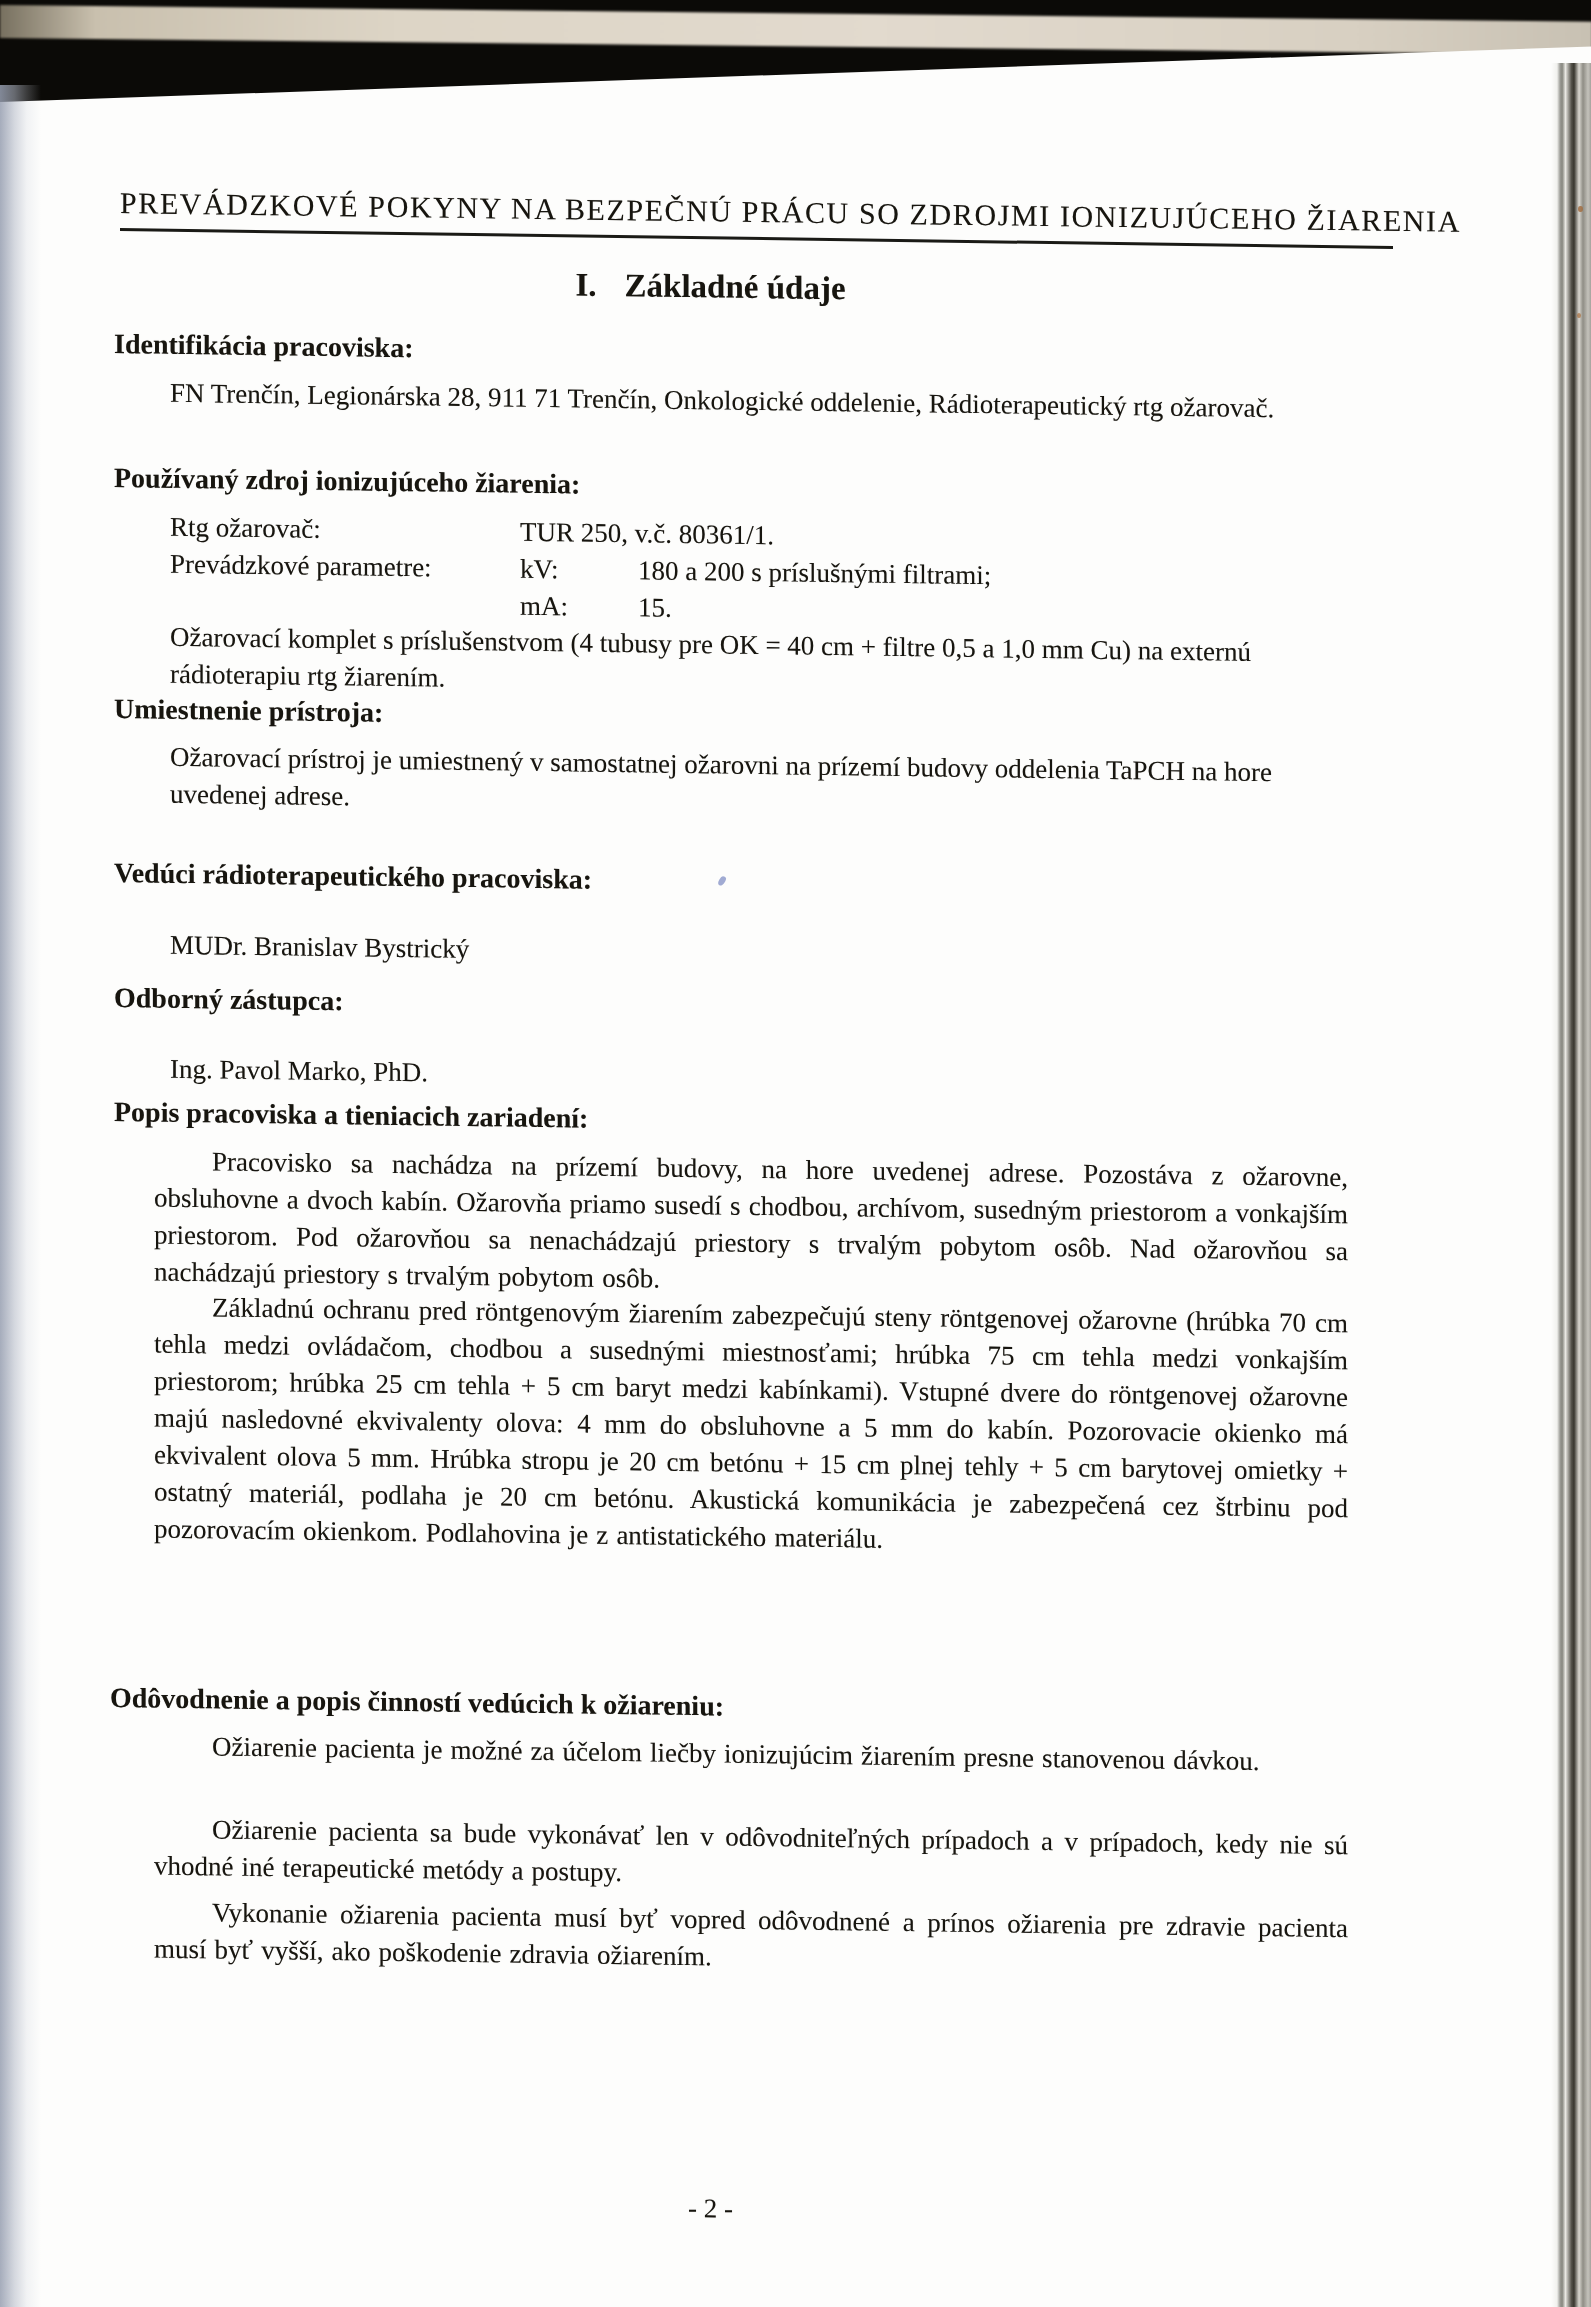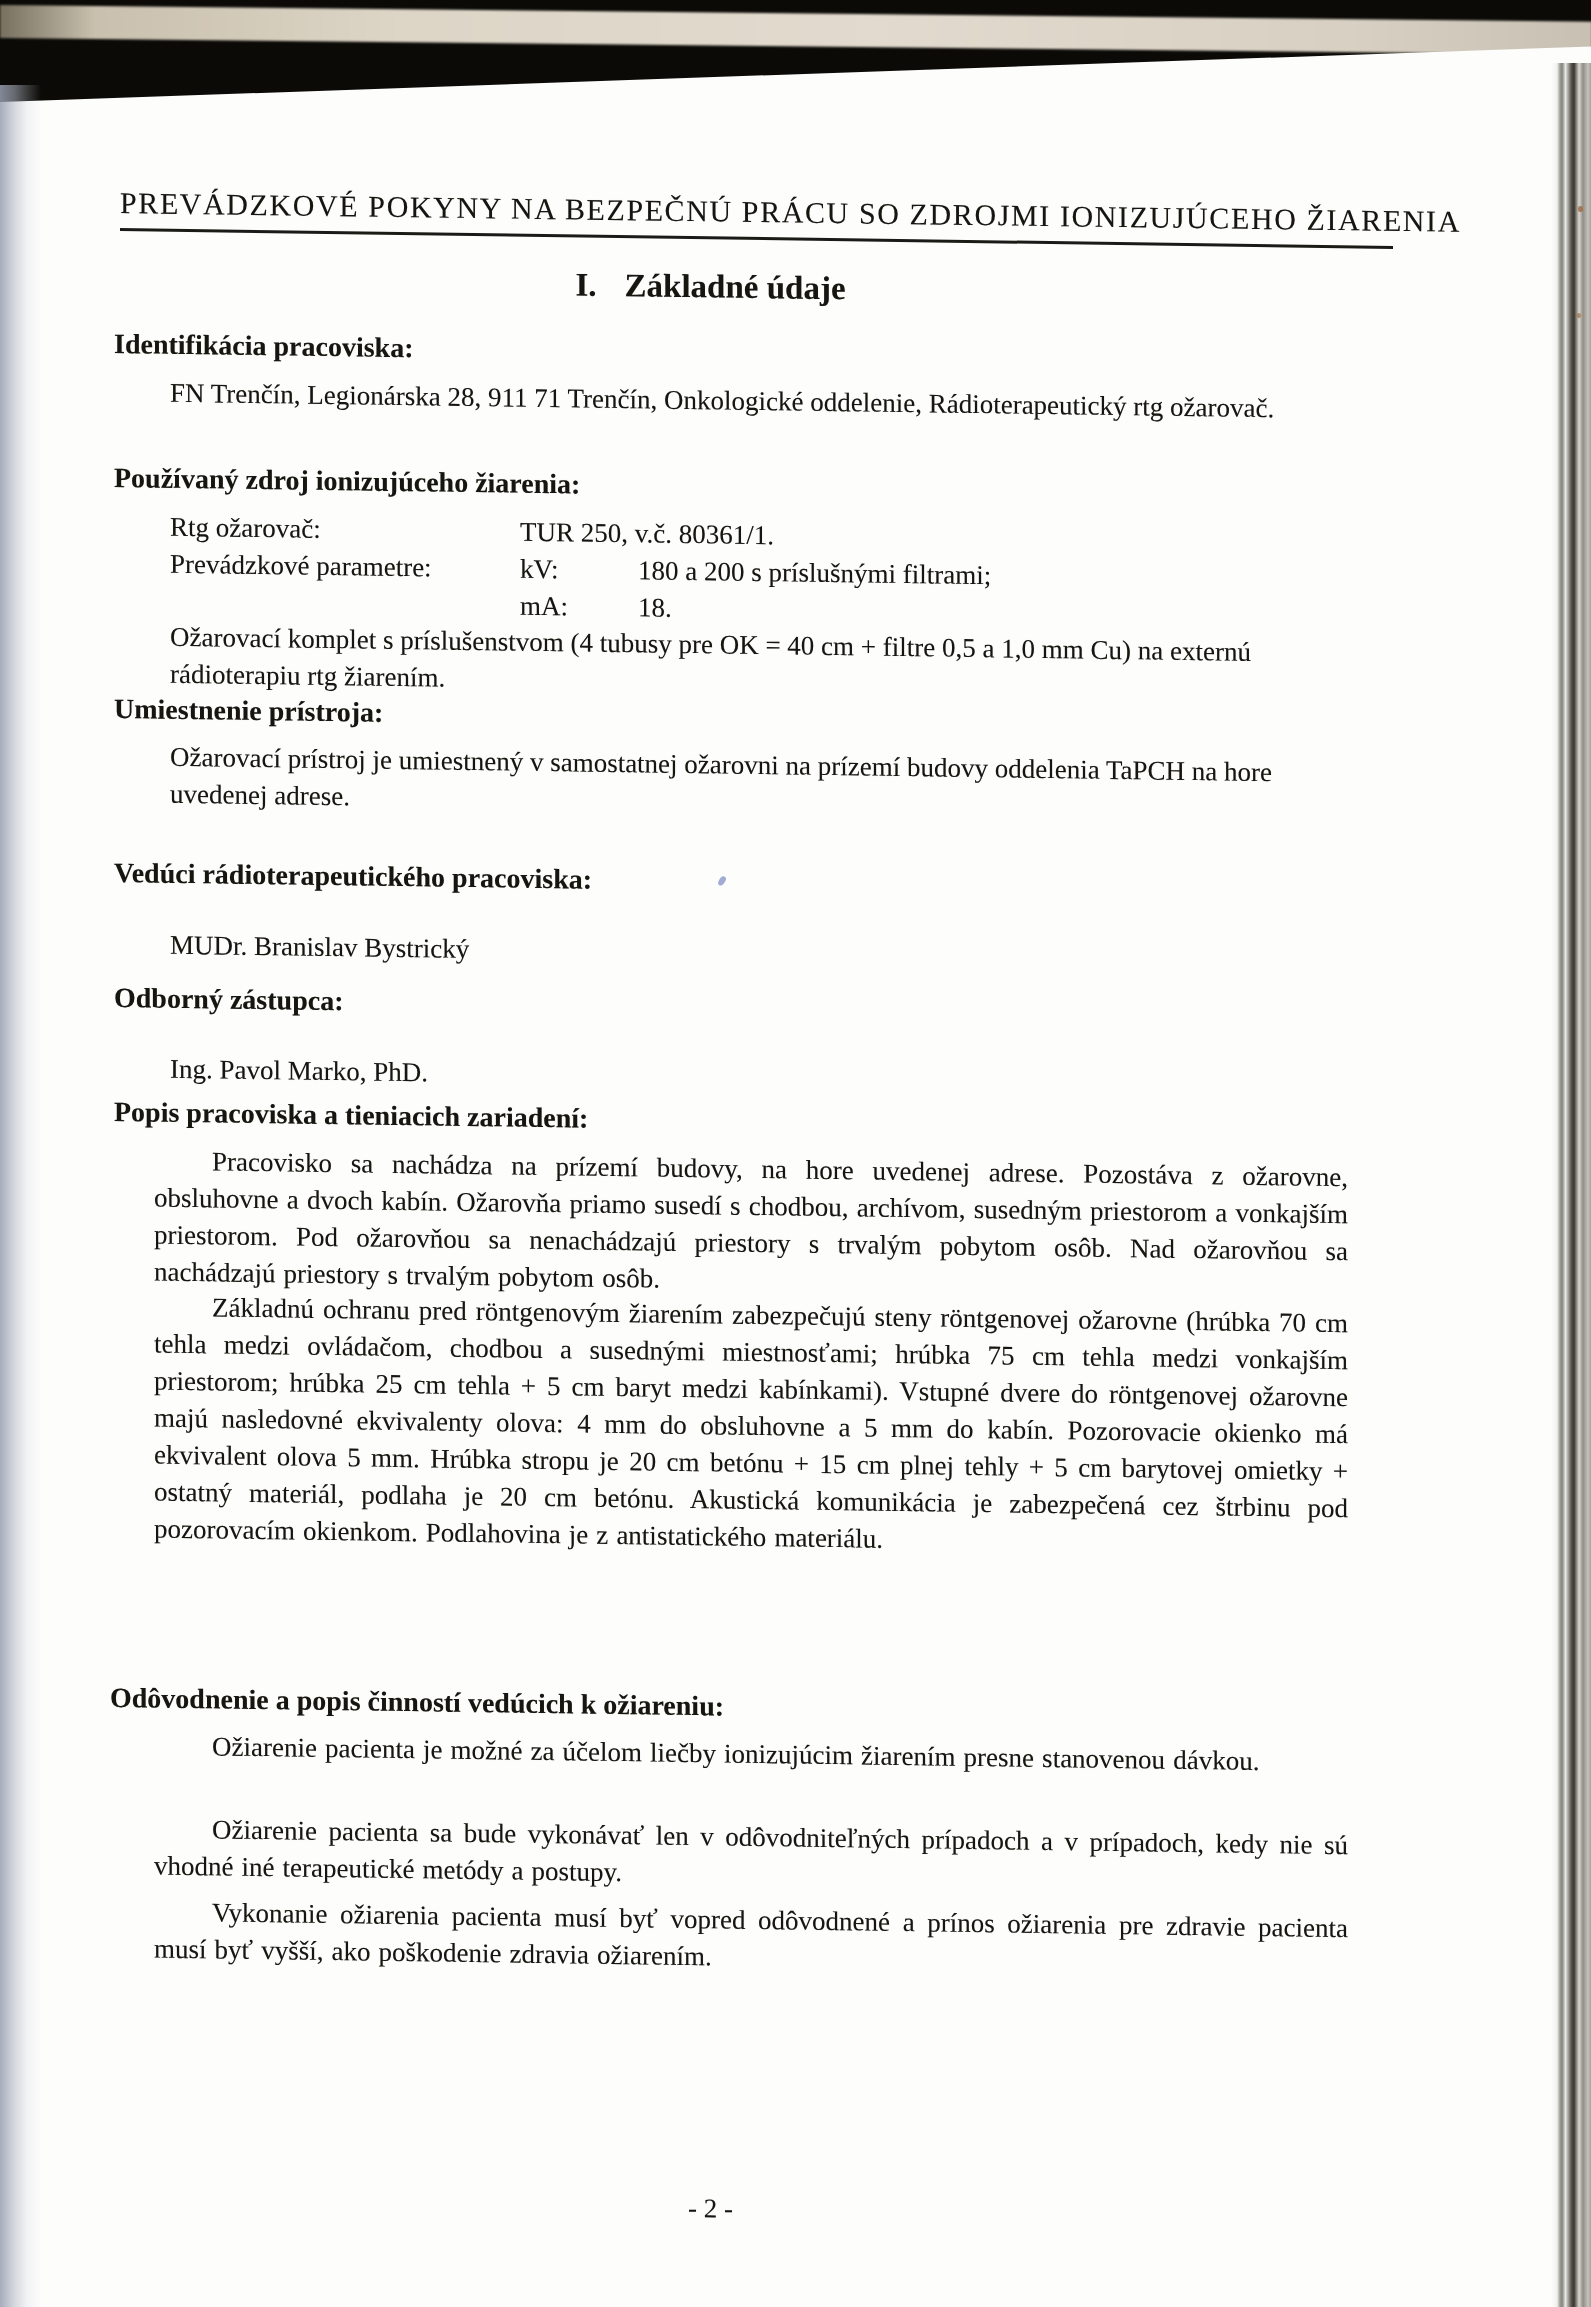--- a/index.html
+++ b/index.html
@@ -120,21 +120,21 @@
       <span class="c3"></span>
     </div>
     <div class="param-row">
       <span class="c1">Prevádzkové parametre:</span>
       <span class="c2">kV:</span>
       <span class="c3">180 a 200 s príslušnými filtrami;</span>
     </div>
     <div class="param-row">
       <span class="c1"></span>
       <span class="c2">mA:</span>
-      <span class="c3">18.</span>
+      <span class="c3">15.</span>
     </div>
   </div>
 
   <div class="p indented p-komplet">Ožarovací komplet s príslušenstvom (4 tubusy pre OK = 40 cm + filtre 0,5 a 1,0 mm Cu) na externú rádioterapiu rtg žiarením.</div>
 
   <div class="h h-umiest">Umiestnenie prístroja:</div>
   <div class="p indented p-umiest">Ožarovací prístroj je umiestnený v samostatnej ožarovni na prízemí budovy oddelenia TaPCH na hore uvedenej adrese.</div>
 
   <div class="h h-veduci">Vedúci rádioterapeutického pracoviska:</div>
   <div class="p indented p-veduci">MUDr. Branislav Bystrický</div>

